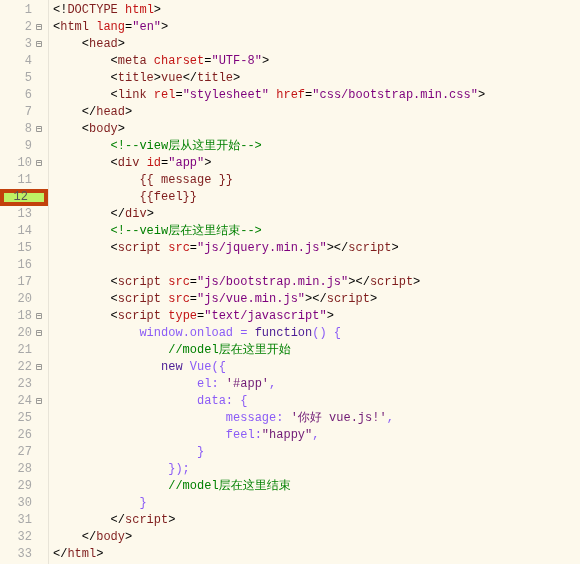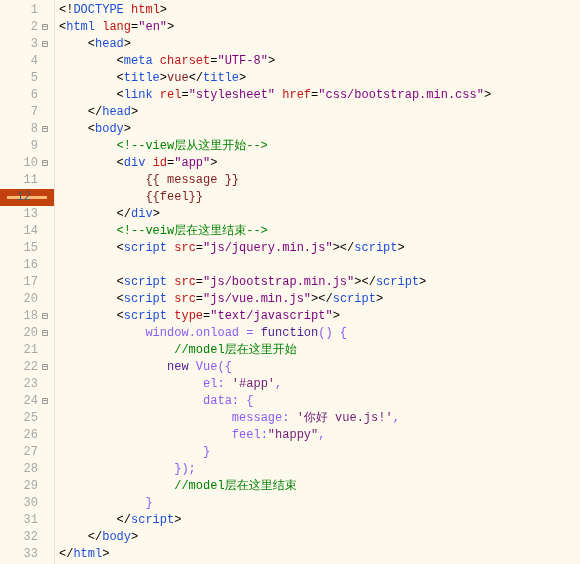--- a/index.html
+++ b/index.html
@@ -26,23 +26,23 @@
     padding-top: 2px;
   }
   .gutter-line {
     display: flex;
     height: 17px;
     align-items: center;
     justify-content: flex-end;
     padding-right: 2px;
   }
   .gutter-line.current {
-    background: #fdba74;
+    background: #bef264;
     color: #555;
-    border: 7px solid #c2410c;
+    border: 4px solid #c2410c;
     box-sizing: border-box;
   }
   .lnum {
     width: 24px;
     text-align: right;
   }
   .fold {
     width: 14px;
     text-align: center;
     color: #777;
@@ -51,21 +51,21 @@
   .code {
     padding-top: 2px;
     padding-left: 4px;
     white-space: pre;
     flex: 1;
   }
   .code-line {
     height: 17px;
   }
   .t-bracket { color: #000; }
-  .t-tag { color: #1d4ed8; }
+  .t-tag { color: #7f1d1d; }
   .t-attr { color: #c31515; }
   .t-string { color: #7d007d; }
   .t-text { color: #7f1d1d; }
   .t-comment { color: #008000; text-align: center; }
   .t-keyword { color: #4c1d95; }
   .t-js { color: #8b5cf6; }
   .t-jsstr { color: #701a75; }
 </style>
 </head>
 <body>

